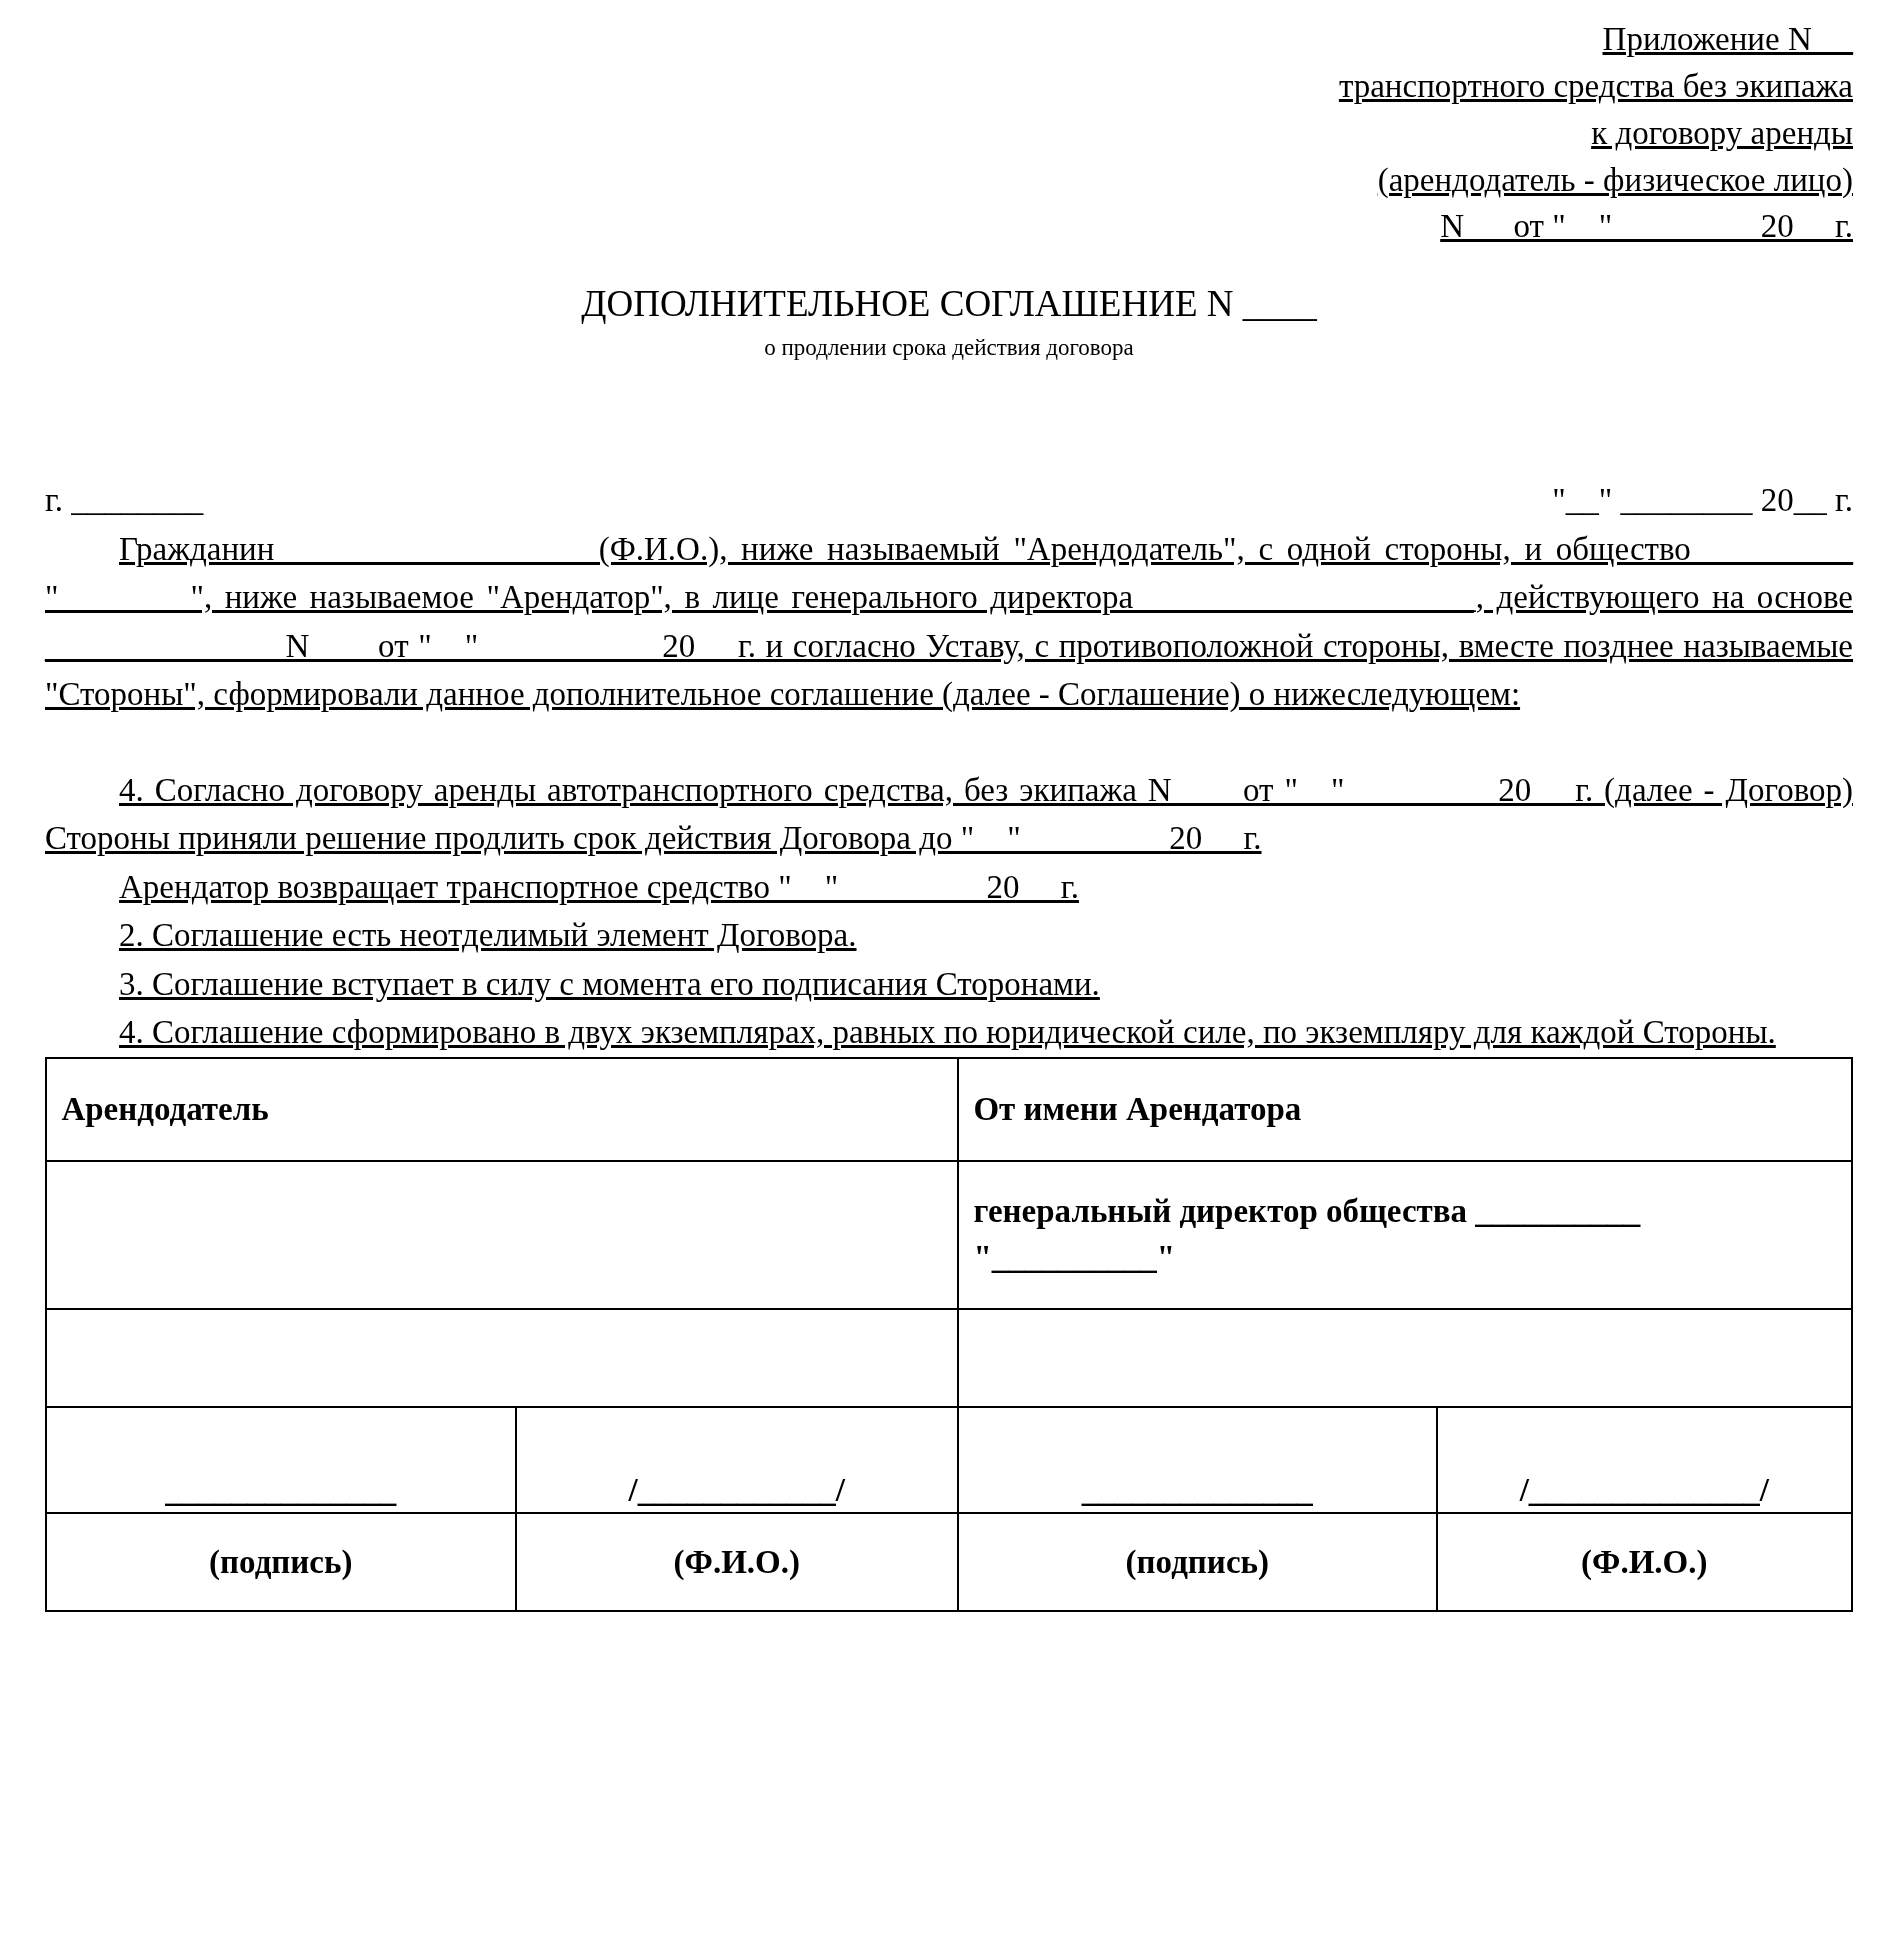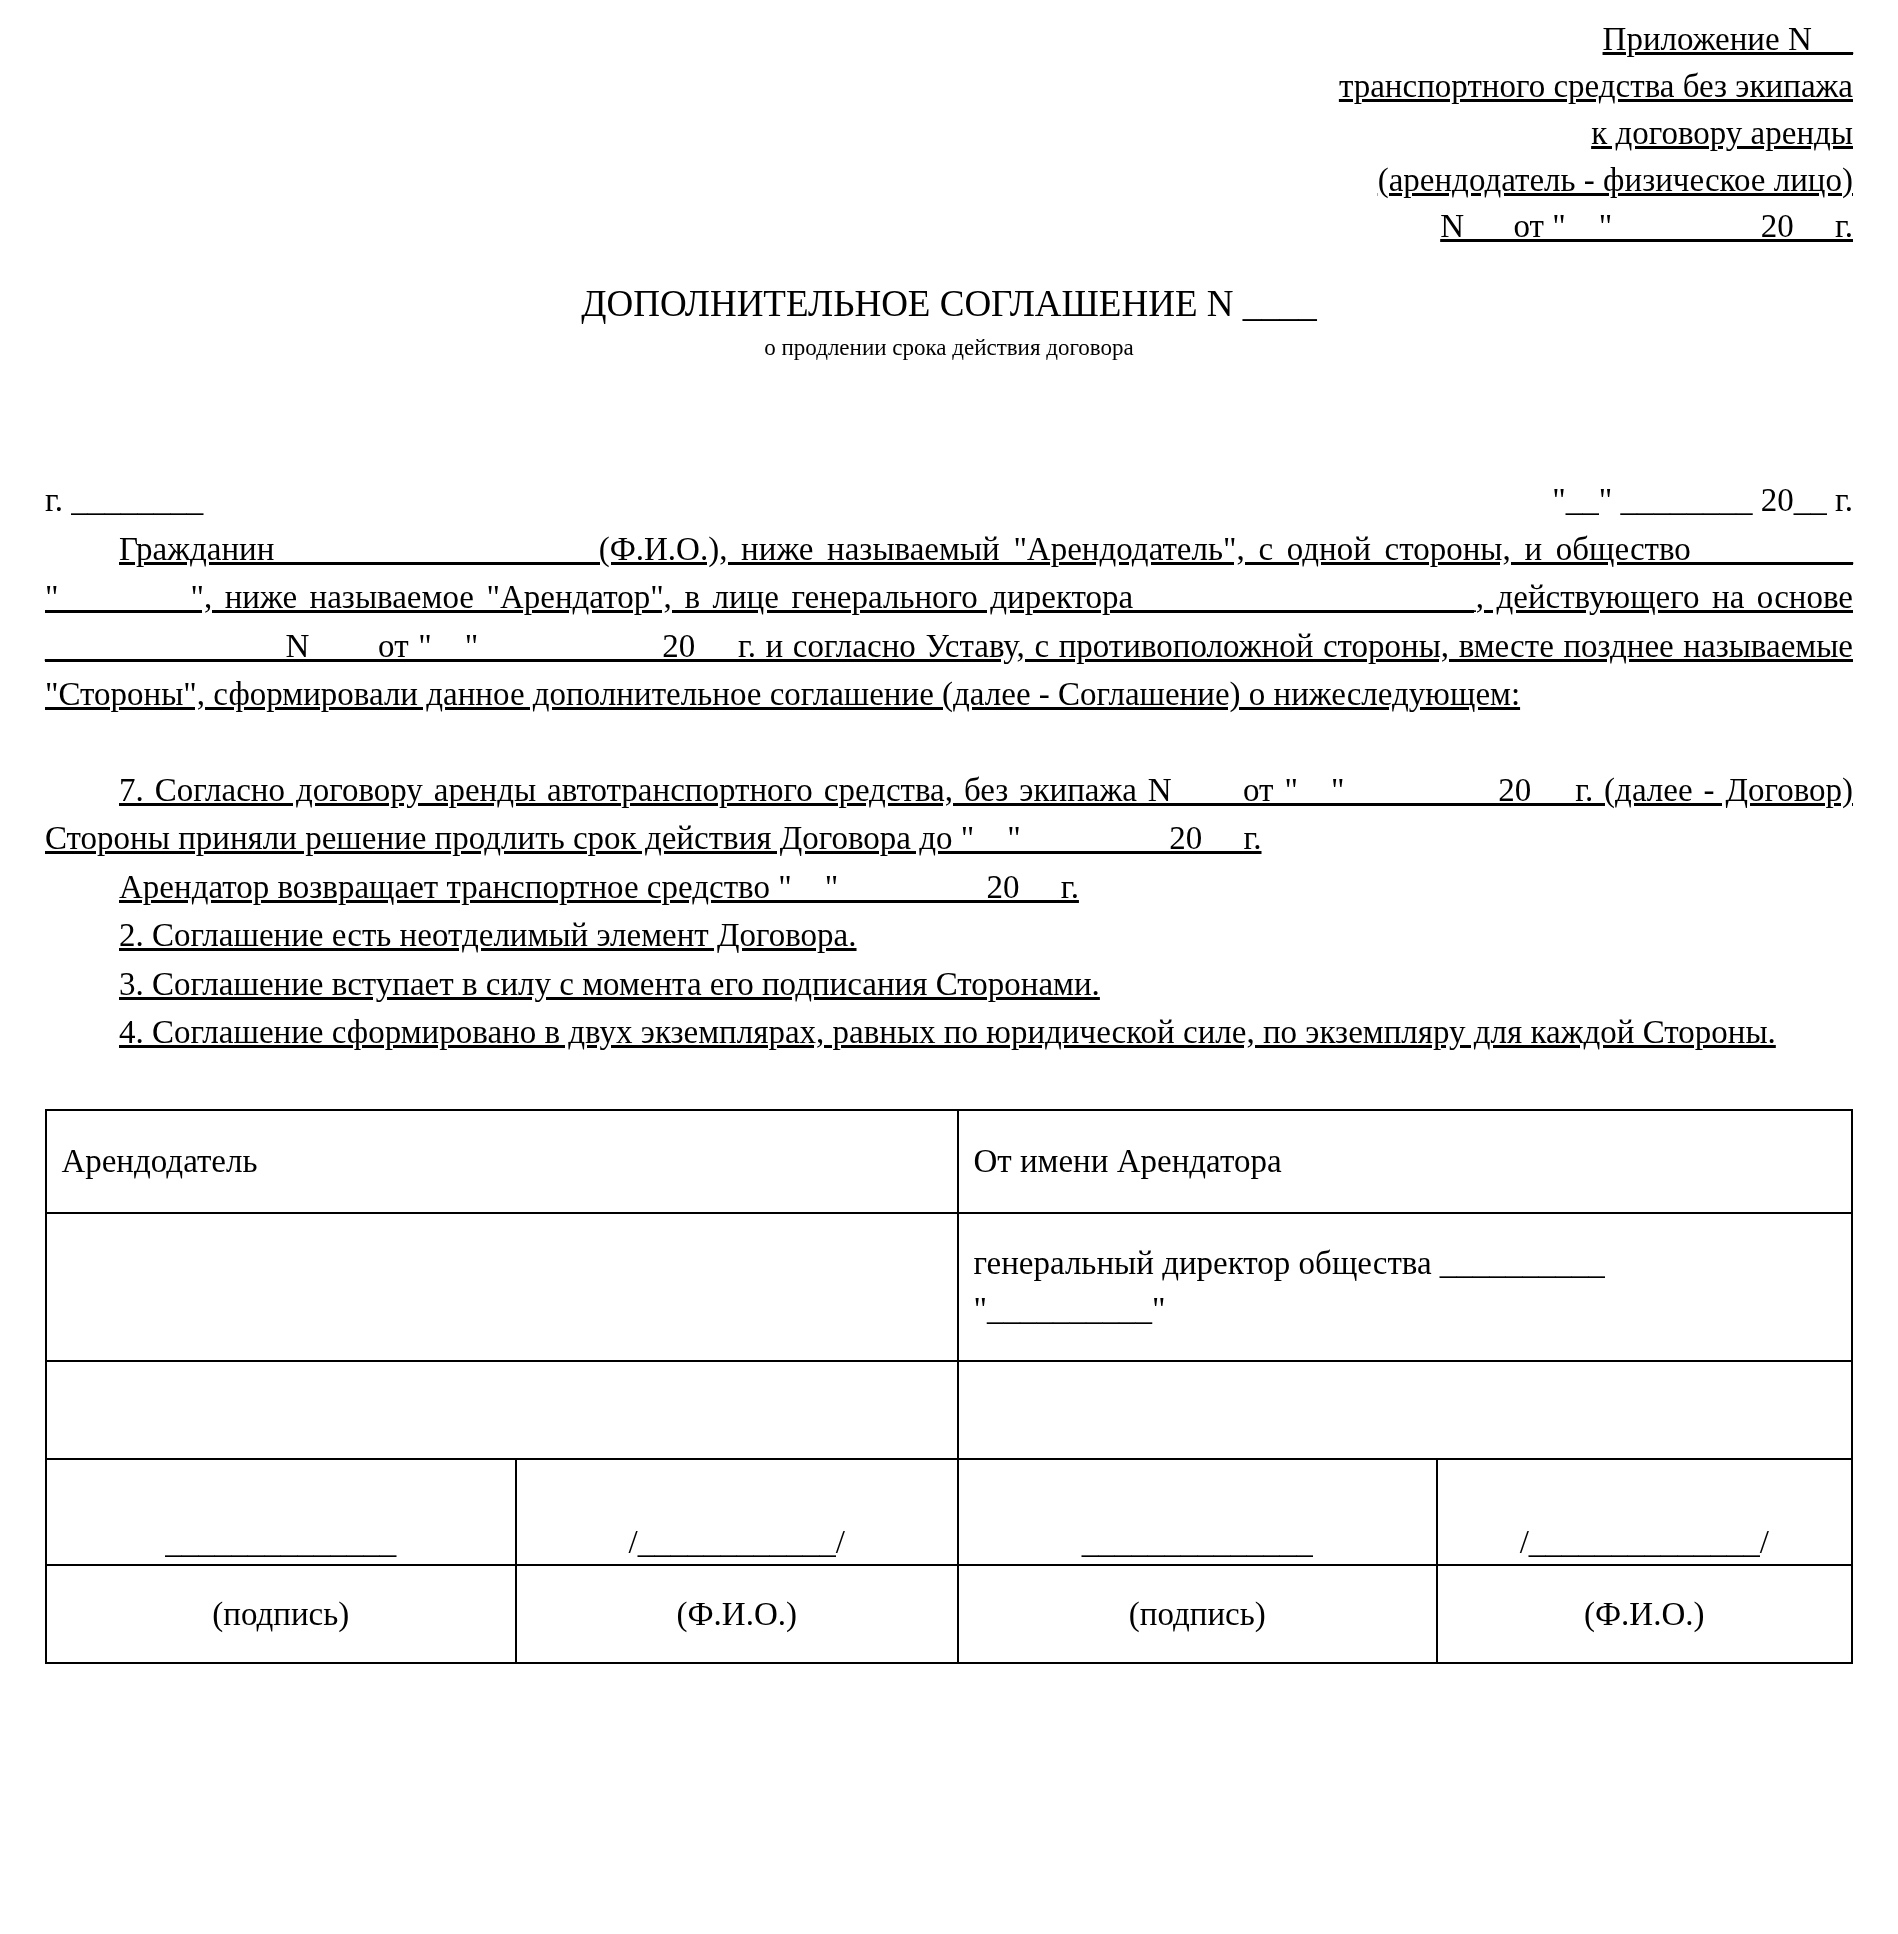--- a/index.html
+++ b/index.html
@@ -42,22 +42,22 @@
     margin: 0;
     text-align: justify;
     text-indent: 74px;
     line-height: 1.47;
     text-decoration: underline;
   }
   p.gap-before { margin-top: 47px; }
   table.sig {
     width: 100%;
     border-collapse: collapse;
-    margin-top: 52px;
     table-layout: fixed;
+    font-weight: bold;
   }
   table.sig td {
     border: 2.7px solid #000000;
     padding: 5.4px 14.4px;
     vertical-align: middle;
     overflow: hidden;
   }
   tr.r1 td { height: 90px; }
   tr.r2 td { height: 135px; }
   tr.r3 td { height: 86px; }
@@ -79,21 +79,21 @@
 
 <div class="doc-title">ДОПОЛНИТЕЛЬНОЕ СОГЛАШЕНИЕ N ____</div>
 <div class="doc-subtitle">о продлении срока действия договора</div>
 
 <div class="cityline">
   <span>г. ________</span>
   <span>"__" ________ 20__ г.</span>
 </div>
 
 <p class="para">Гражданин __________________ (Ф.И.О.), ниже называемый "Арендодатель", с одной стороны, и общество _________ "________", ниже называемое "Арендатор", в лице генерального директора ____________________, действующего на основе ______________ N ___ от "__" __________ 20__ г. и согласно Уставу, с противоположной стороны, вместе позднее называемые "Стороны", сформировали данное дополнительное соглашение (далее - Соглашение) о нижеследующем:</p>
-<p class="para gap-before">7. Согласно договору аренды автотранспортного средства, без экипажа N ___ от "__" ________ 20__ г. (далее - Договор) Стороны приняли решение продлить срок действия Договора до "__" ________ 20__ г.</p>
+<p class="para gap-before">4. Согласно договору аренды автотранспортного средства, без экипажа N ___ от "__" ________ 20__ г. (далее - Договор) Стороны приняли решение продлить срок действия Договора до "__" ________ 20__ г.</p>
 <p class="para">Арендатор возвращает транспортное средство "__" ________ 20__ г.</p>
 <p class="para">2. Соглашение есть неотделимый элемент Договора.</p>
 <p class="para">3. Соглашение вступает в силу с момента его подписания Сторонами.</p>
 <p class="para">4. Соглашение сформировано в двух экземплярах, равных по юридической силе, по экземпляру для каждой Стороны.</p>
 
 <table class="sig">
   <colgroup>
     <col style="width:26%">
     <col style="width:24.5%">
     <col style="width:26.5%">

